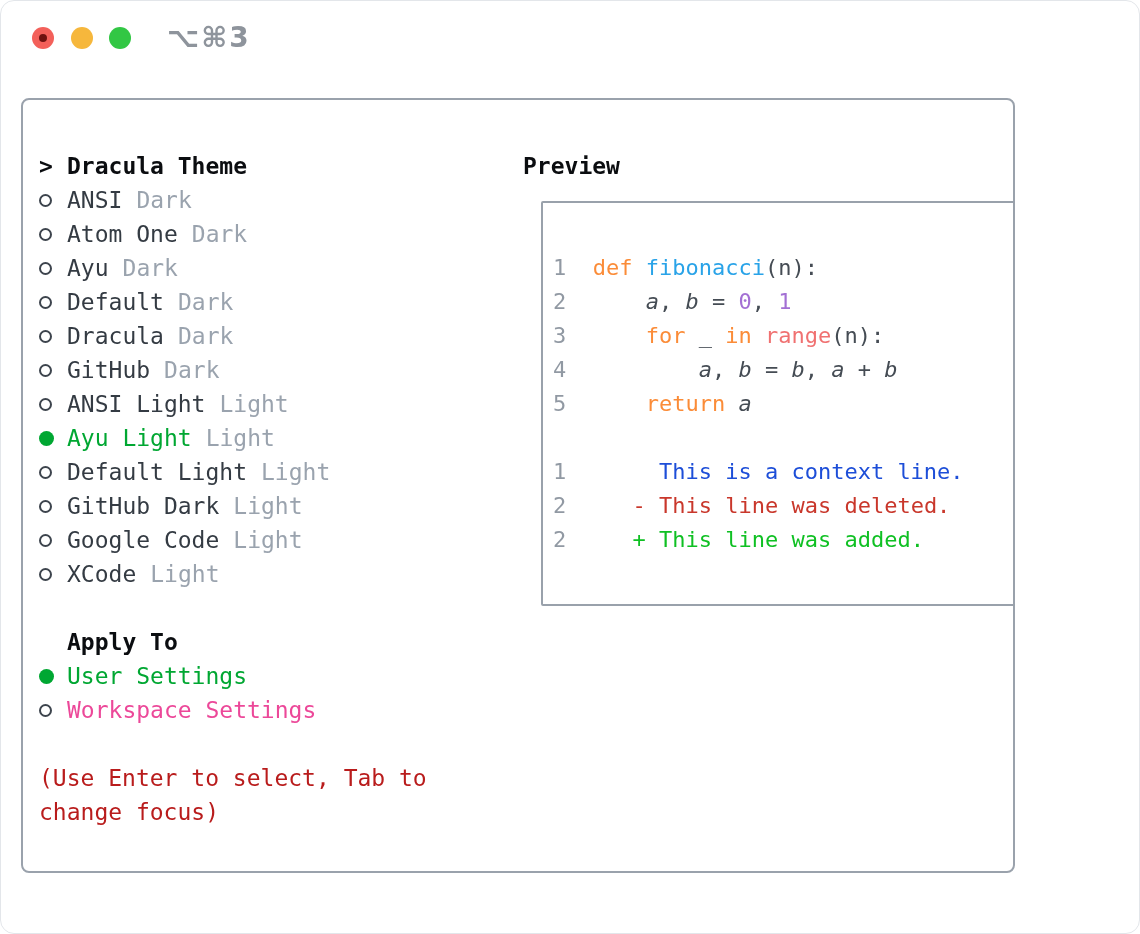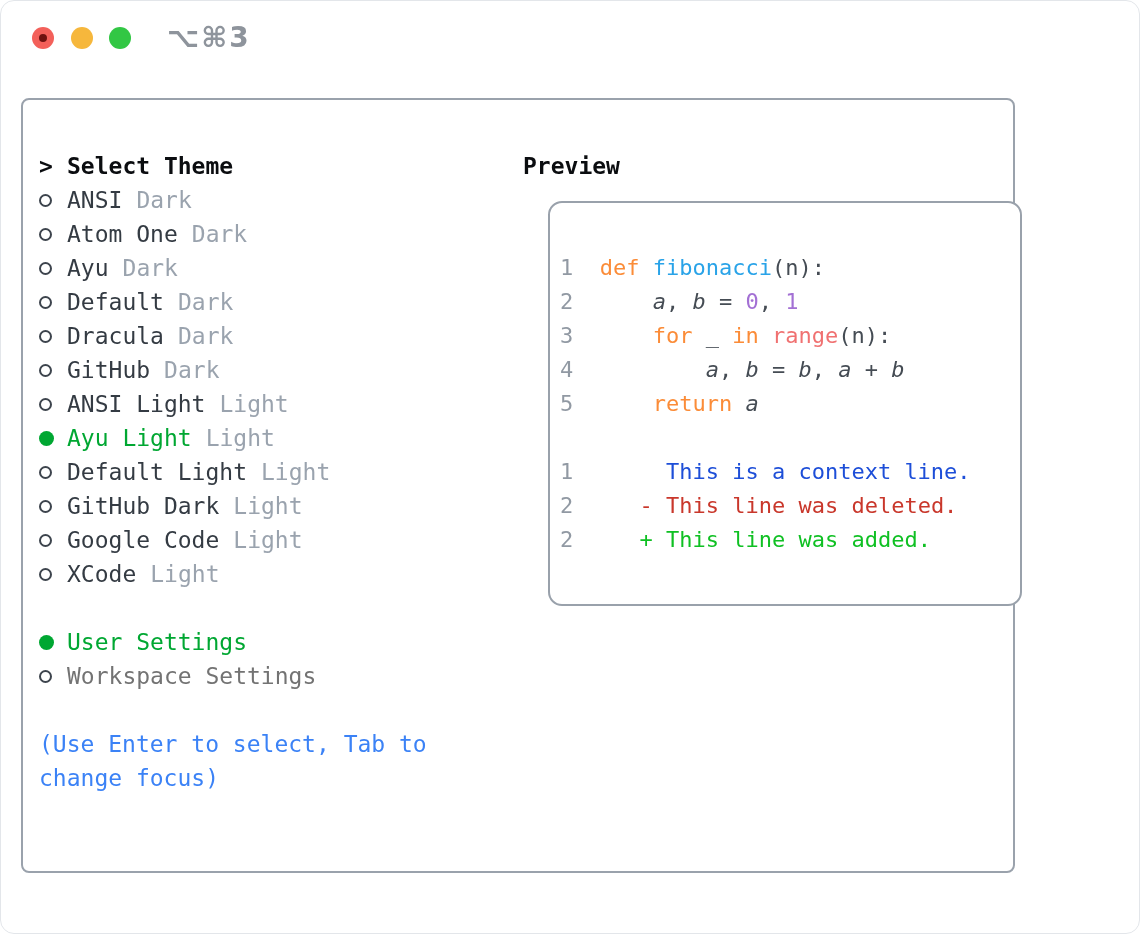--- a/index.html
+++ b/index.html
@@ -26,28 +26,28 @@
   .col-left{position:absolute;left:16px;top:49px;width:448px;font-size:23px;line-height:34px;}
   .row{height:34px;display:flex;align-items:center;white-space:pre;}
   .hdr{color:#0b0d10;font-weight:bold;}
   .prefix{display:inline-block;width:28px;}
   .bullet{display:inline-flex;width:28px;align-items:center;}
   .circle{width:13px;height:13px;border:2px solid #3d444d;border-radius:50%;box-sizing:border-box;}
   .circle.sel{width:15px;height:15px;border:none;background:#00a732;}
   .theme-name{color:#343b43;}
   .theme-name.sel{color:#00a732;}
   .theme-tag{color:#9aa3ae;margin-left:14px;}
-  .opt-label{color:#737373;}
+  .opt-label{color:#ec4899;}
   .opt-label.sel{color:#00a732;}
   .spacer{height:34px;}
-  .help{color:#3b82f6;width:444px;white-space:normal;}
+  .help{color:#b91c1c;width:444px;white-space:normal;}
 
   .col-right{position:absolute;left:500px;top:49px;font-size:23px;line-height:34px;}
-  .preview-box{margin-top:18px;margin-left:25px;width:474px;height:405px;
-               border:2px solid #99a1ab;border-radius:14px;box-sizing:border-box;
+  .preview-box{margin-top:18px;margin-left:18px;width:474px;height:405px;
+               border:2px solid #99a1ab;border-radius:2px;box-sizing:border-box;
                padding:48px 4px 0 10px;background:#fff;font-size:22px;}
   .pline{height:34px;white-space:pre;}
   .t-ln{color:#9199a3;}
   .t-fg{color:#454c54;}
   .t-kw{color:#fb8c38;}
   .t-fn{color:#29a3e8;}
   .t-num{color:#a370d4;}
   .t-call{color:#f07171;}
   .t-var{color:#454c54;font-style:italic;}
   .t-ctx{color:#1d4ed8;}
@@ -64,40 +64,44 @@
     <div class="light minimize"></div>
     <div class="light zoomw"></div>
     <span class="shortcut">⌥⌘3</span>
   </div>
 
   <div class="panel">
 
     <div class="col-left">
       <div class="row hdr">
         <span class="prefix">&gt;</span>
-        <span>Select Theme</span>
+        <span>Dracula Theme</span>
       </div>
 
       <div id="theme-items">
           <div class="row"><span class="bullet"><span class="circle"></span></span><span class="theme-name">ANSI</span><span class="theme-tag">Dark</span></div>
           <div class="row"><span class="bullet"><span class="circle"></span></span><span class="theme-name">Atom One</span><span class="theme-tag">Dark</span></div>
           <div class="row"><span class="bullet"><span class="circle"></span></span><span class="theme-name">Ayu</span><span class="theme-tag">Dark</span></div>
           <div class="row"><span class="bullet"><span class="circle"></span></span><span class="theme-name">Default</span><span class="theme-tag">Dark</span></div>
           <div class="row"><span class="bullet"><span class="circle"></span></span><span class="theme-name">Dracula</span><span class="theme-tag">Dark</span></div>
           <div class="row"><span class="bullet"><span class="circle"></span></span><span class="theme-name">GitHub</span><span class="theme-tag">Dark</span></div>
           <div class="row"><span class="bullet"><span class="circle"></span></span><span class="theme-name">ANSI Light</span><span class="theme-tag">Light</span></div>
           <div class="row"><span class="bullet"><span class="circle sel"></span></span><span class="theme-name sel">Ayu Light</span><span class="theme-tag">Light</span></div>
           <div class="row"><span class="bullet"><span class="circle"></span></span><span class="theme-name">Default Light</span><span class="theme-tag">Light</span></div>
           <div class="row"><span class="bullet"><span class="circle"></span></span><span class="theme-name">GitHub Dark</span><span class="theme-tag">Light</span></div>
           <div class="row"><span class="bullet"><span class="circle"></span></span><span class="theme-name">Google Code</span><span class="theme-tag">Light</span></div>
           <div class="row"><span class="bullet"><span class="circle"></span></span><span class="theme-name">XCode</span><span class="theme-tag">Light</span></div>
         </div>
 
       <div class="spacer"></div>
 
+      <div class="row hdr">
+        <span class="prefix"></span>
+        <span>Apply To</span>
+      </div>
 
       <div id="apply-items">
           <div class="row"><span class="bullet"><span class="circle sel"></span></span><span class="opt-label sel">User Settings</span></div>
           <div class="row"><span class="bullet"><span class="circle"></span></span><span class="opt-label">Workspace Settings</span></div>
         </div>
 
       <div class="spacer"></div>
 
       <div class="help">(Use Enter to select, Tab to change focus)</div>
     </div>

